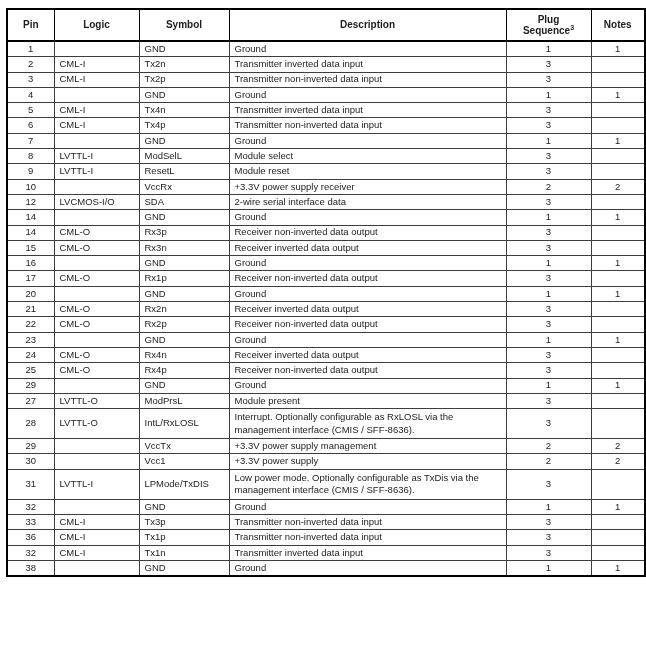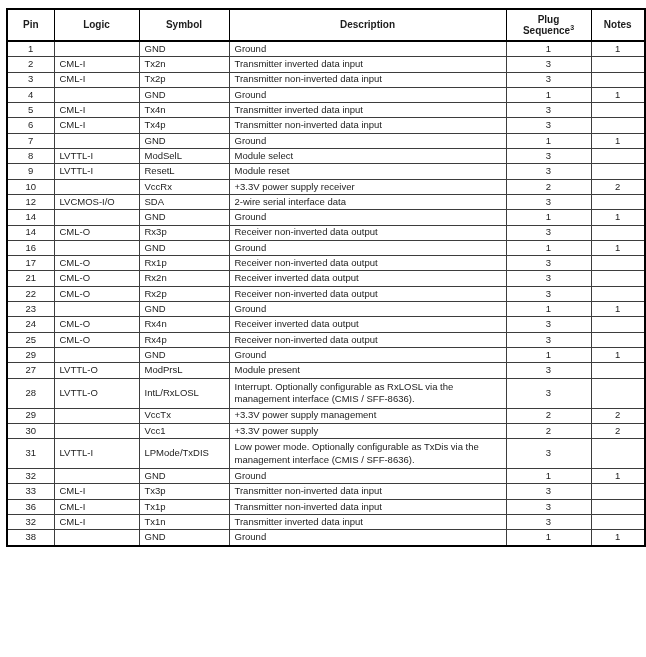--- a/index.html
+++ b/index.html
@@ -187,34 +187,50 @@
         </tr>
         <tr>
           <td class="center">14</td>
           <td>CML-O</td>
           <td>Rx3p</td>
           <td>Receiver non-inverted data output</td>
           <td class="center">3</td>
           <td class="center"></td>
         </tr>
         <tr>
+          <td class="center">15</td>
+          <td>CML-O</td>
+          <td>Rx3n</td>
+          <td>Receiver inverted data output</td>
+          <td class="center">3</td>
+          <td class="center"></td>
+        </tr>
+        <tr>
           <td class="center">16</td>
           <td></td>
           <td>GND</td>
           <td>Ground</td>
           <td class="center">1</td>
           <td class="center">1</td>
         </tr>
         <tr>
           <td class="center">17</td>
           <td>CML-O</td>
           <td>Rx1p</td>
           <td>Receiver non-inverted data output</td>
           <td class="center">3</td>
           <td class="center"></td>
+        </tr>
+        <tr>
+          <td class="center">20</td>
+          <td></td>
+          <td>GND</td>
+          <td>Ground</td>
+          <td class="center">1</td>
+          <td class="center">1</td>
         </tr>
         <tr>
           <td class="center">21</td>
           <td>CML-O</td>
           <td>Rx2n</td>
           <td>Receiver inverted data output</td>
           <td class="center">3</td>
           <td class="center"></td>
         </tr>
         <tr>

